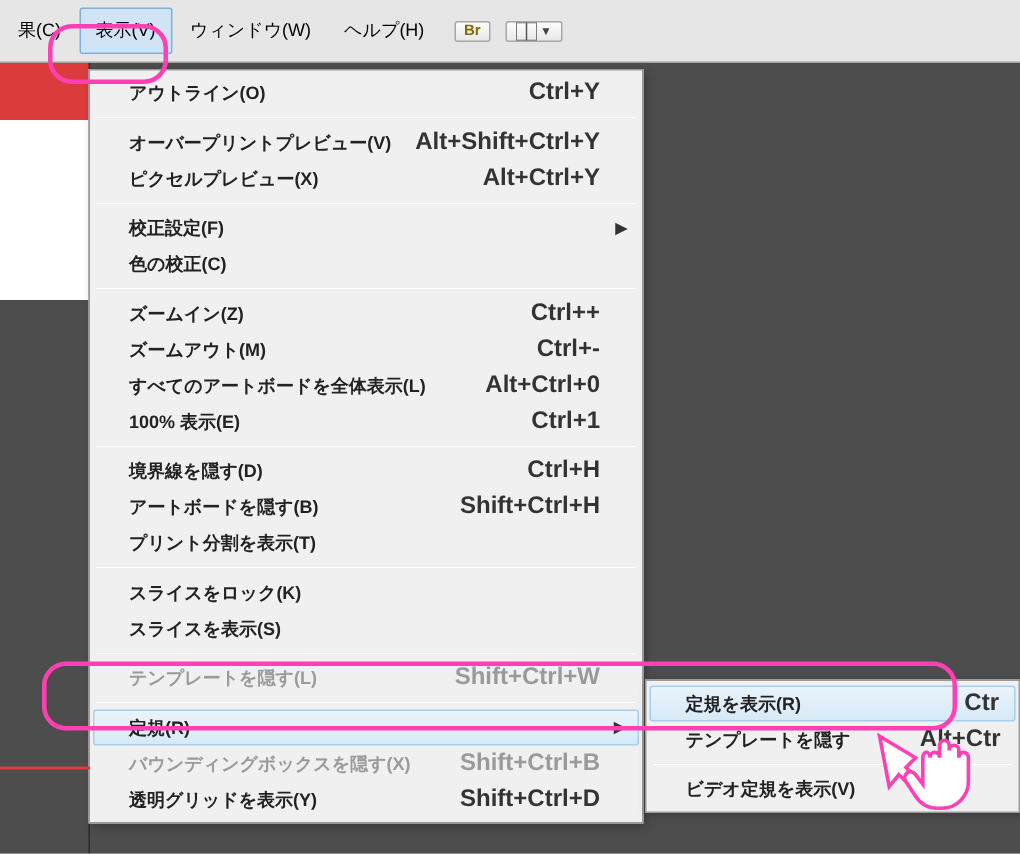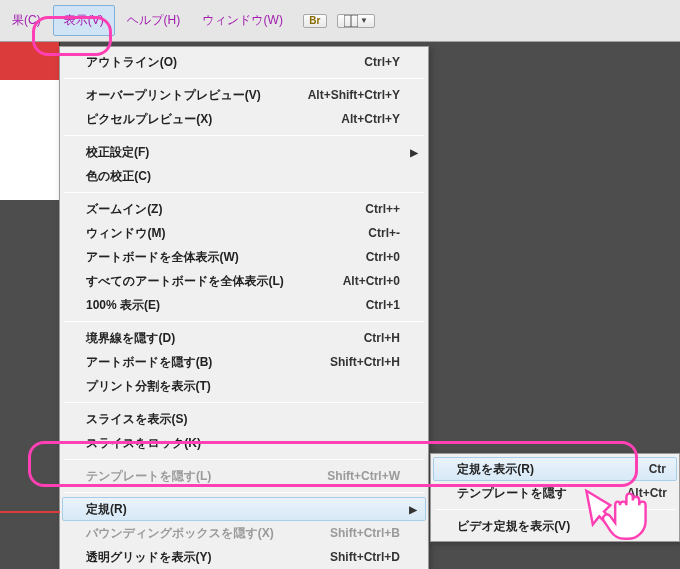--- a/index.html
+++ b/index.html
@@ -1,37 +1,37 @@
 <!DOCTYPE html>
 <html><head>
 <meta charset="utf-8">
 <style>
   * { margin: 0; padding: 0; box-sizing: border-box; font-family: "Yu Gothic", "Meiryo", sans-serif; font-size: 12px; }
   body { background: #fff; width: 680px; height: 569px; overflow: hidden; position: relative; }
 
   .menubar { display: flex; align-items: center; height: 42px; padding: 0 2px; gap: 2px; background: #e6e6e6; border-bottom: 1px solid #a0a0a0; }
-  .menubar-item { padding: 6px 10px; color: #a21caf; cursor: default; }
+  .menubar-item { padding: 6px 10px; color: #000000; cursor: default; }
   .menubar-item.active { background: #d0e4f5; border: 1px solid #7fb2da; border-radius: 2px; }
   .menubar .spacer { width: 6px; }
   .toolbar-btn { width: 24px; height: 14px; border: 1px solid #a8a8a8; border-radius: 2px; display: flex; align-items: center; justify-content: center; background: linear-gradient(#fdfdfd, #e8e8e8); color: #8a6a00; font-weight: bold; font-size: 10px; }
   .toolbar-btn.layout { width: 38px; gap: 2px; color:#444; }
   .toolbar-btn svg { display:block; }
 
   .below-menubar { position:absolute; top:42px; left:0; right:0; bottom:0; display:flex; }
   .doc-strip { width: 60px; background:#4d4d4d; border-right:1px solid #2b2b2b; display:flex; flex-direction:column; }
   .doc-strip .red-top { height:38px; background:#dc3b3b; }
   .doc-strip .paper { background:#fff; margin:0; flex:0 0 120px; }
   .canvas-bg { flex:1; background:#4d4d4d; }
 
   .dropdown { position: absolute; top: 46px; left: 59px; width: 370px; background: #f0f0f0; border: 1px solid #9a9a9a; box-shadow: 2px 2px 6px rgba(0,0,0,0.25); padding: 3px 2px; }
   .menu-row { display:flex; align-items:center; height:24px; padding: 0 26px 0 24px; position:relative; color:#222;font-weight:bold; }
   .menu-row.disabled { color:#9a9a9a; }
   .menu-row.hover { background: linear-gradient(#eaf3fb, #d7e9f7); border:1px solid #a6cdea; border-radius:2px; padding: 0 25px 0 23px; height:24px; }
   .menu-label { flex:1; white-space:nowrap; }
-  .menu-shortcut { color:#333; font-size:12px; }
+  .menu-shortcut { color:#333; font-size:16px; }
   .menu-row.disabled .menu-shortcut { color:#9a9a9a; }
   .menu-arrow { position:absolute; right:8px; top:50%; transform:translateY(-50%); font-size:10px; color:#333; }
   .sep { height:1px; background:#c7c7c7; margin:4px 2px; border-bottom:1px solid #fff; }
 
   .submenu { position:absolute; top:453px; left:430px; width:250px; background:#f0f0f0; border: 1px solid #9a9a9a; box-shadow: 2px 2px 6px rgba(0,0,0,0.25); padding:3px 2px; }
   .submenu .menu-row { padding-right: 10px; }
   .submenu .menu-shortcut { margin-left:auto; }
 
   
   .callout { position:absolute; border:3px solid #ff3fb4; border-radius:16px; pointer-events:none; }
@@ -43,22 +43,22 @@
   .cursor-hand svg path { fill:#fff; stroke:#ff3fb4; stroke-width:3; }
 
   .red-line { position:absolute; left:0; bottom:56px; width:60px; height:2px; background:#e03b3b; }
 </style>
 </head>
 <body>
 
 <div class="menubar">
   <div class="menubar-item">果(C)</div>
   <div class="menubar-item active">表示(V)</div>
+  <div class="menubar-item">ウィンドウ(W)</div>
   <div class="menubar-item">ヘルプ(H)</div>
-  <div class="menubar-item">ウィンドウ(W)</div>
   <div class="spacer"></div>
   <div class="toolbar-btn">Br</div>
   <div class="spacer"></div>
   <div class="toolbar-btn layout">
     <svg width="14" height="12">
         <rect x="0" y="0" width="14" height="12" fill="none" stroke="#555"></rect>
         <line x1="7" y1="0" x2="7" y2="12" stroke="#555"></line>
       </svg>
     <span style="font-size:8px;color:#444;">▼</span>
   </div>
@@ -93,26 +93,22 @@
     </div>
     <div class="menu-row">
       <span class="menu-label">色の校正(C)</span>
     </div>
     <div class="sep"></div>
     <div class="menu-row">
       <span class="menu-label">ズームイン(Z)</span>
       <span class="menu-shortcut">Ctrl++</span>
     </div>
     <div class="menu-row">
-      <span class="menu-label">ウィンドウ(M)</span>
+      <span class="menu-label">ズームアウト(M)</span>
       <span class="menu-shortcut">Ctrl+-</span>
-    </div>
-    <div class="menu-row">
-      <span class="menu-label">アートボードを全体表示(W)</span>
-      <span class="menu-shortcut">Ctrl+0</span>
     </div>
     <div class="menu-row">
       <span class="menu-label">すべてのアートボードを全体表示(L)</span>
       <span class="menu-shortcut">Alt+Ctrl+0</span>
     </div>
     <div class="menu-row">
       <span class="menu-label">100% 表示(E)</span>
       <span class="menu-shortcut">Ctrl+1</span>
     </div>
     <div class="sep"></div>
@@ -122,24 +118,24 @@
     </div>
     <div class="menu-row">
       <span class="menu-label">アートボードを隠す(B)</span>
       <span class="menu-shortcut">Shift+Ctrl+H</span>
     </div>
     <div class="menu-row">
       <span class="menu-label">プリント分割を表示(T)</span>
     </div>
     <div class="sep"></div>
     <div class="menu-row">
-      <span class="menu-label">スライスを表示(S)</span>
+      <span class="menu-label">スライスをロック(K)</span>
     </div>
     <div class="menu-row">
-      <span class="menu-label">スライスをロック(K)</span>
+      <span class="menu-label">スライスを表示(S)</span>
     </div>
     <div class="sep"></div>
     <div class="menu-row disabled">
       <span class="menu-label">テンプレートを隠す(L)</span>
       <span class="menu-shortcut">Shift+Ctrl+W</span>
     </div>
     <div class="sep"></div>
     <div class="menu-row hover">
       <span class="menu-label">定規(R)</span>
       <span class="menu-arrow">▶</span>

